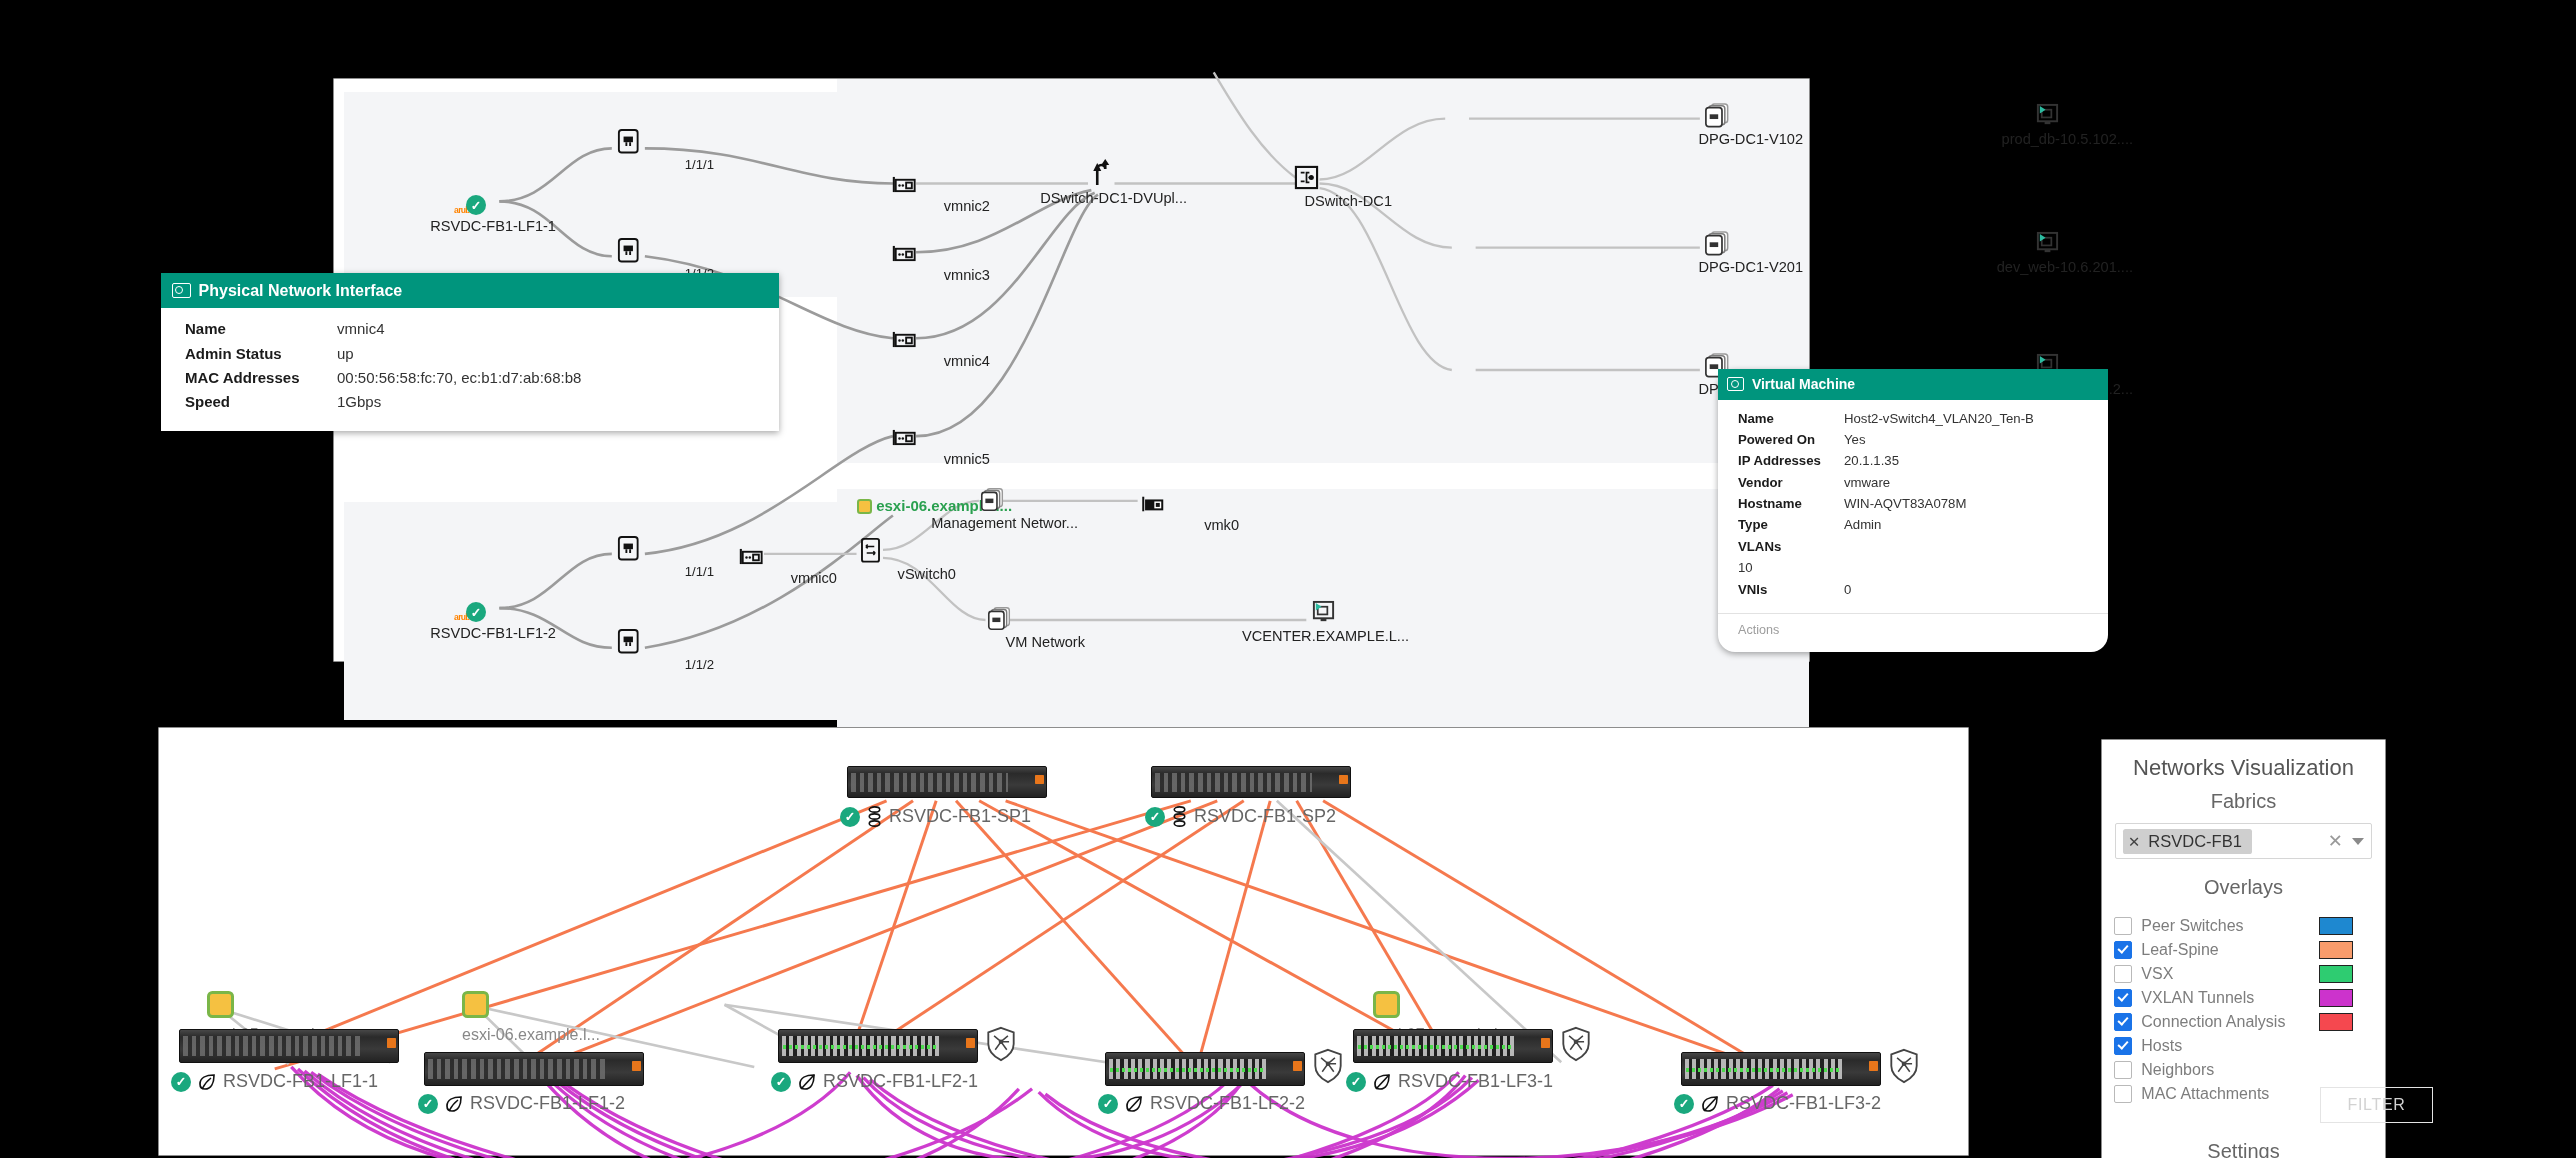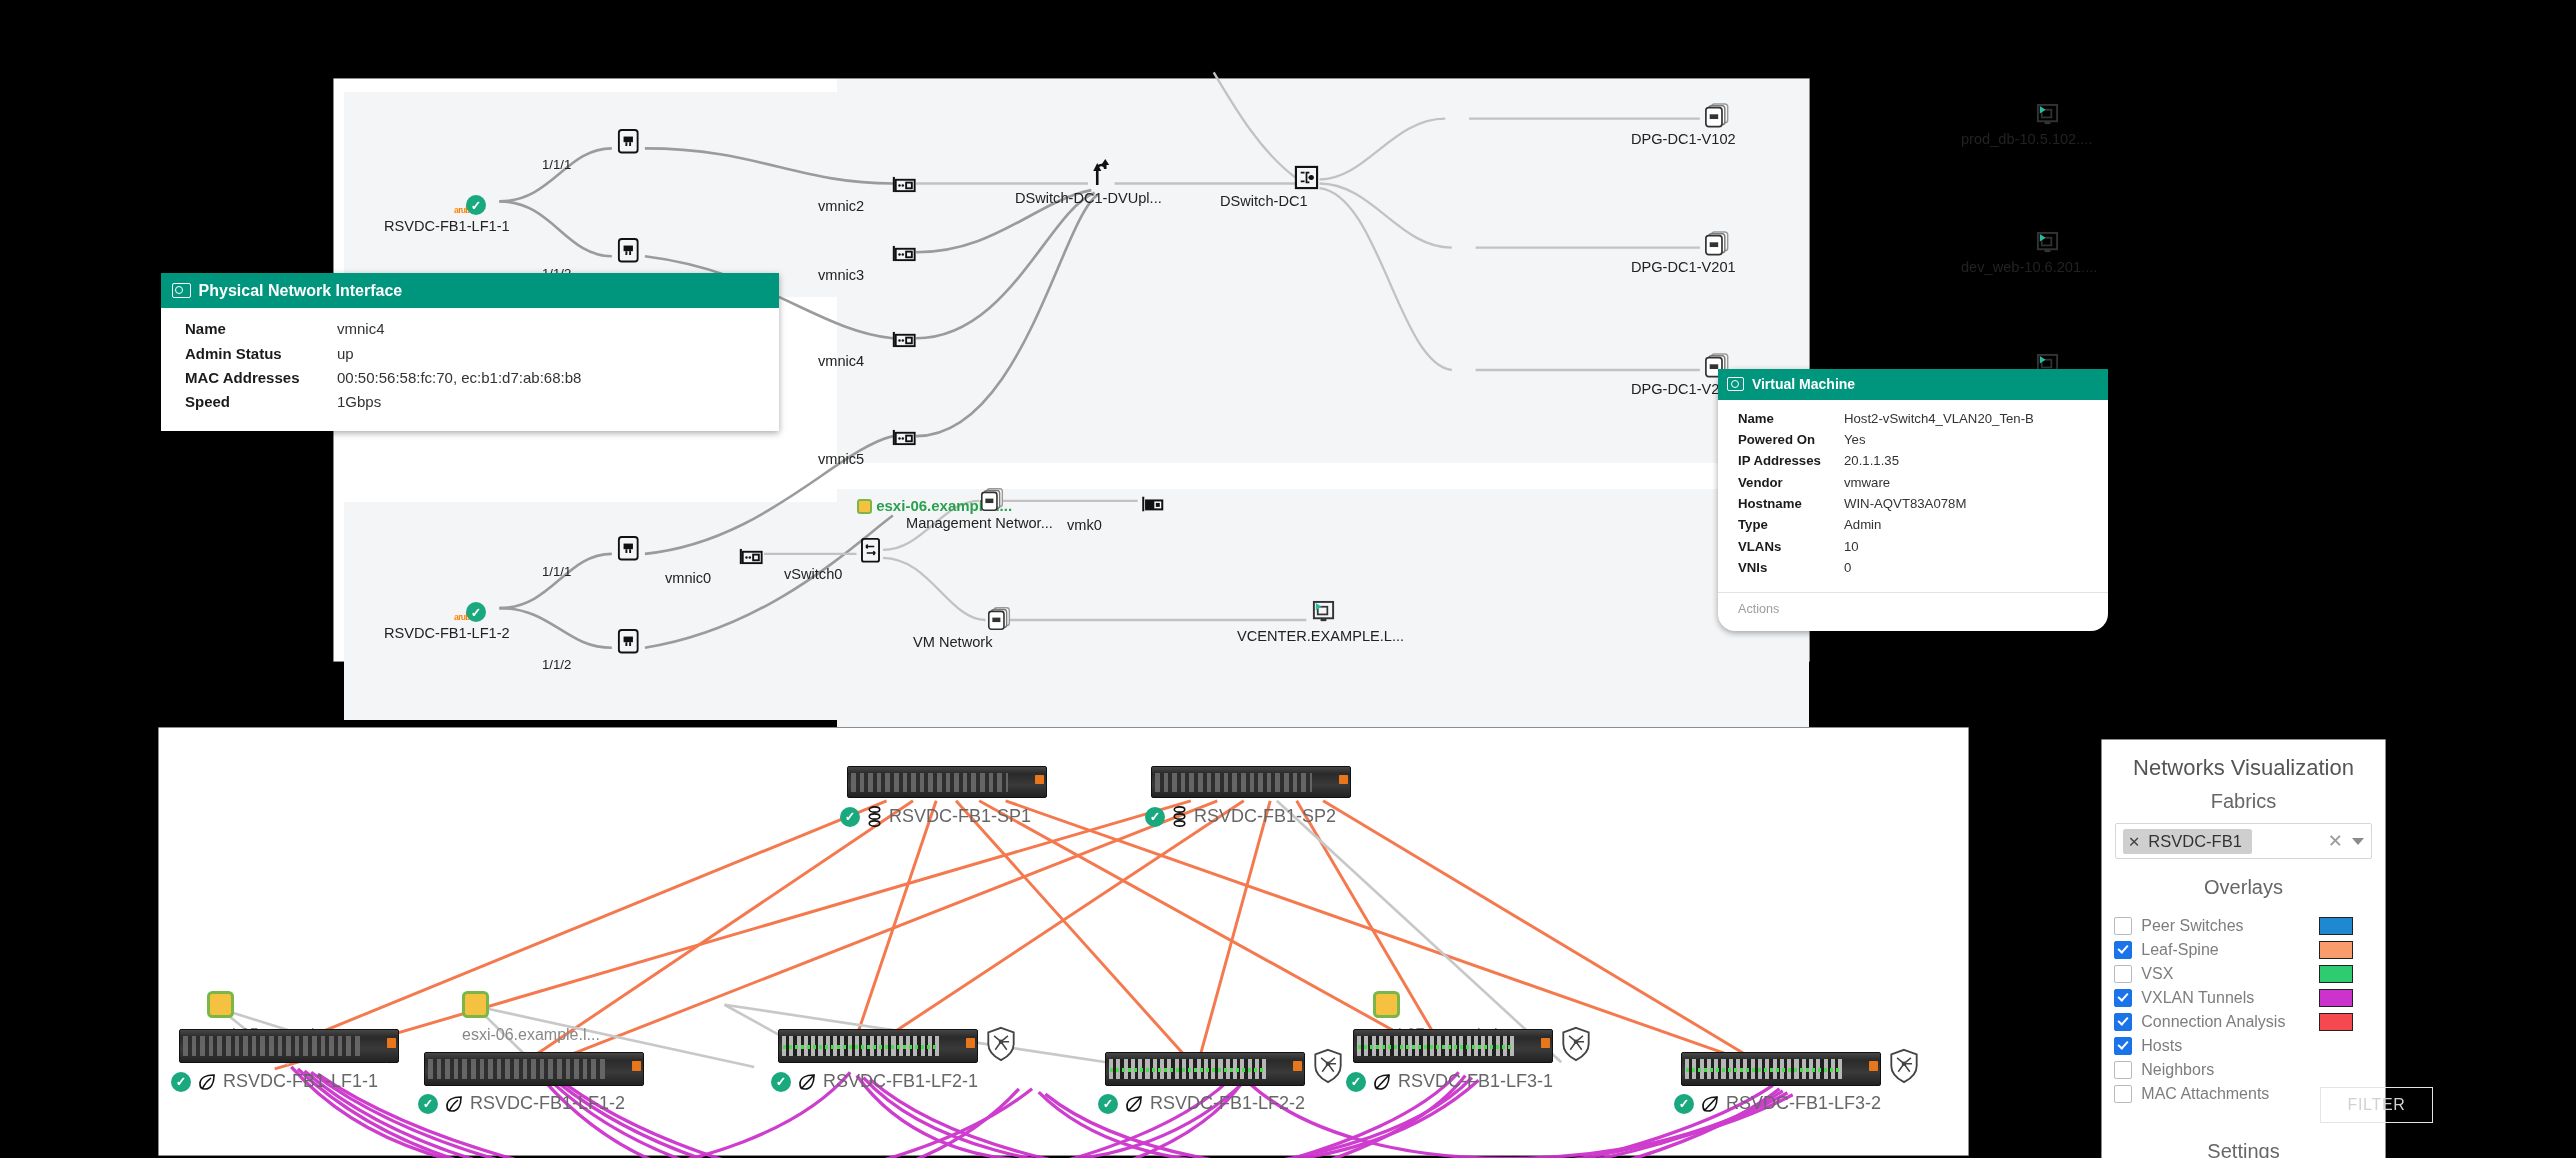--- a/index.html
+++ b/index.html
@@ -3,21 +3,21 @@
 <meta charset="utf-8">
 <style>
   html,body{margin:0;padding:0;background:#000;}
   body{width:2576px;height:1158px;position:relative;overflow:hidden;
        font-family:"Liberation Sans", sans-serif;color:#333;}
   .panel{position:absolute;background:#fff;box-shadow:0 0 0 0.7px #c9c9c9;}
 
   
   #topo-panel{left:334px;top:79px;width:1475px;height:582px;}
   .host-band{position:absolute;background:#f4f5f7;}
-  .node{position:absolute;text-align:left;width:172px;margin-left:-86px;}
+  .node{position:absolute;text-align:right;width:172px;margin-left:-86px;}
   .node .glyph{height:37px;display:flex;align-items:flex-end;justify-content:center;}
   .node .lbl{font-size:14.6px;color:#222;margin-top:2.6px;white-space:nowrap;}
   svg.wires{position:absolute;left:0;top:0;width:100%;height:100%;overflow:visible;pointer-events:none;}
   .wire{fill:none;stroke:#9b9b9b;stroke-width:4;}
   .wire.thin{stroke:#c2c2c2;stroke-width:3.5;}
   .aruba-logo{font-size:8.6px;color:#ff8300;font-weight:bold;letter-spacing:-0.7px;line-height:1;}
   .chk{width:20px;height:20px;border-radius:50%;background:#1aa87e;color:#fff;
        display:inline-flex;align-items:center;justify-content:center;font-size:12.6px;font-weight:bold;}
 
   .esxi-title{position:absolute;font-size:15px;font-weight:bold;color:#2aa04f;white-space:nowrap;}
@@ -427,21 +427,21 @@
       <span class="v">vmware</span>
       </div>
     <div class="row" style="font-size:13.2px;padding-left:20px;">
       <span class="k" style="width:106px;">Hostname</span>
       <span class="v">WIN-AQVT83A078M</span>
       </div>
     <div class="row" style="font-size:13.2px;padding-left:20px;">
       <span class="k" style="width:106px;">Type</span>
       <span class="v">Admin</span>
       </div>
-    <div class="row" style="font-size:13.2px;padding-left:20px;">
+    <div class="row" style="font-size:13.2px;padding-left:20px;flex-direction:column;">
       <span class="k" style="width:106px;">VLANs</span>
       <span class="v">10</span>
       </div>
     <div class="row" style="font-size:13.2px;padding-left:20px;">
       <span class="k" style="width:106px;">VNIs</span>
       <span class="v">0</span>
       </div>
   </div>
   <div class="card-ft" style="padding:9.3px 20px 14.6px;font-size:12.6px;">Actions</div>
 </div>

